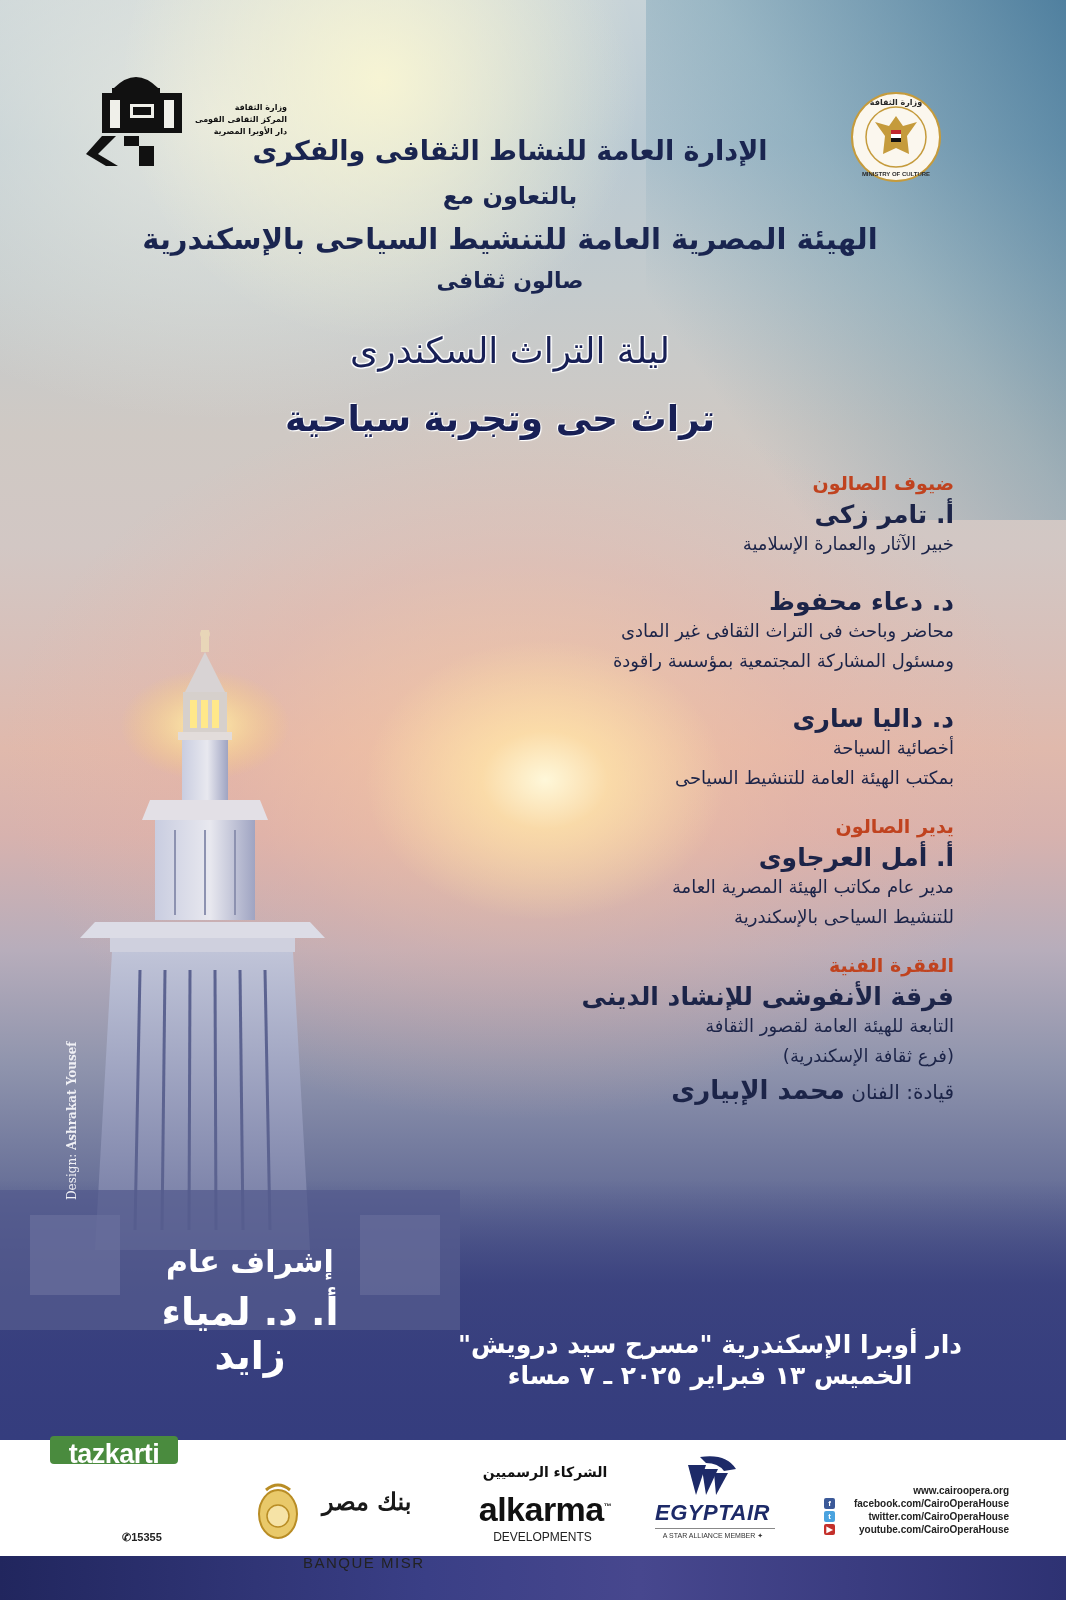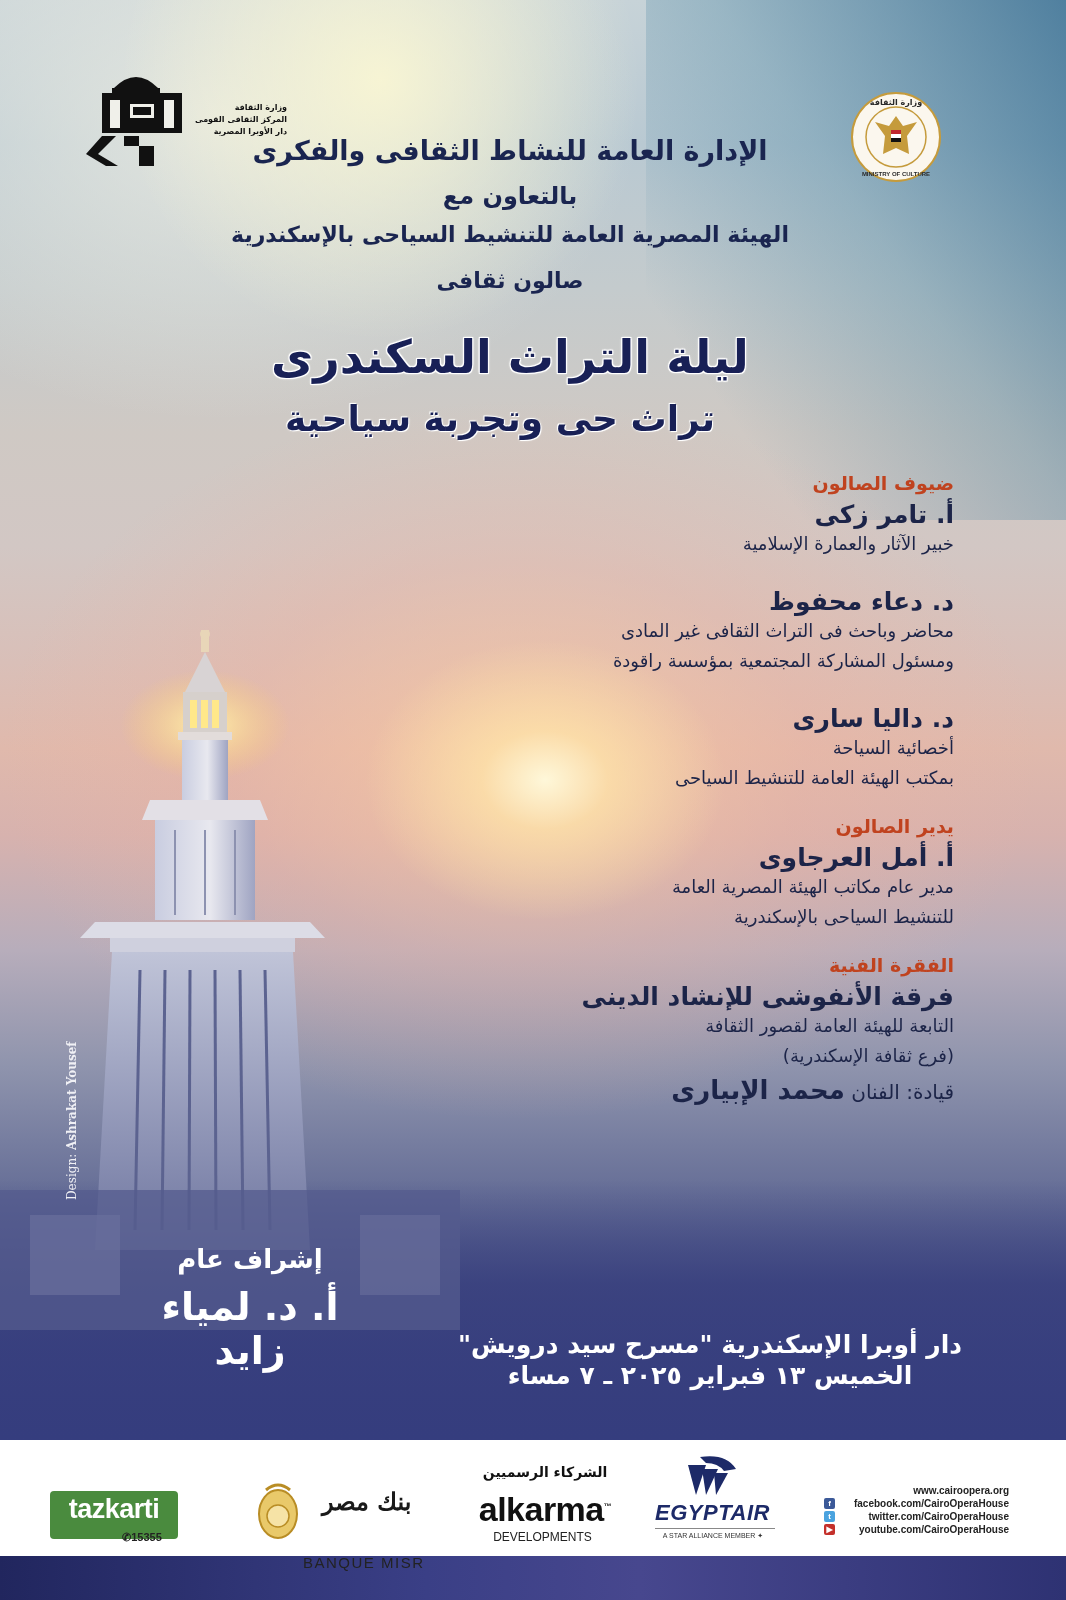--- a/index.html
+++ b/index.html
@@ -34,63 +34,63 @@
     .opera-logo { position: absolute; left: 84px; top: 66px; width: 210px; height: 105px; z-index: 3; }
     .opera-logo svg { position: absolute; left: 0; top: 0; }
     .opera-logo .opera-text {
       position: absolute; left: 108px; top: 36px; font-size: 8px; line-height: 12px; color: #111;
       direction: rtl; text-align: right; width: 95px; font-weight: bold;
     }
     .ministry-logo { position: absolute; left: 851px; top: 92px; width: 90px; height: 90px; z-index: 3; }
     .header-block { position: absolute; left: 0; width: 1020px; text-align: center; z-index: 3; color: #1a2550; font-weight: bold; direction: rtl; }
     .h-line1 { top: 135px; font-size: 27px; }
     .h-line2 { top: 182px; font-size: 24px; }
-    .h-line3 { top: 222px; font-size: 22px; }
+    .h-line3 { top: 222px; font-size: 29px; }
     .h-line4 { top: 268px; font-size: 22px; }
 
     .main-title {
       position: absolute; left: 220px; width: 580px; top: 330px; text-align: center; z-index: 3;
-      font-size: 46px; font-weight: bold; color: #182056; direction: rtl;
+      font-size: 36px; font-weight: normal; color: #182056; direction: rtl;
       text-shadow: 0 0 3px #fff, 0 0 3px #fff, 1px 1px 0 #fff, -1px -1px 0 #fff, 1px -1px 0 #fff, -1px 1px 0 #fff;
       letter-spacing: 1px;
     }
     .sub-title {
       position: absolute; left: 260px; width: 480px; top: 398px; text-align: center; z-index: 3;
       font-size: 36px; font-weight: bold; color: #182056; direction: rtl;
       text-shadow: 0 0 3px #fff, 1px 1px 0 #fff, -1px -1px 0 #fff;
     }
 
     .content { position: absolute; right: 112px; top: 472px; width: 460px; z-index: 3; direction: rtl; text-align: right; color: #1c2448; }
     .section-label { color: #c0431f; font-size: 19px; font-weight: bold; margin-top: 0; }
     .person-name { font-size: 25px; font-weight: bold; color: #1c2448; margin-top: 6px; }
     .person-desc { font-size: 18px; line-height: 30px; color: #1c2448; text-align: right; }
     .gap-m { height: 22px; }
     .lead-line { font-size: 20px; margin-top: 4px; }
     .lead-line b { font-size: 26px; }
 
     .supervision { position: absolute; left: 120px; width: 260px; top: 1244px; z-index: 3; text-align: center; direction: rtl; color: #fff; font-weight: bold; }
-    .supervision .sup-label { font-size: 26px; }
+    .supervision .sup-label { font-size: 30px; }
     .supervision .sup-name { font-size: 38px; margin-top: 11px; }
 
     .venue { position: absolute; left: 440px; width: 540px; top: 1330px; z-index: 3; text-align: center; direction: rtl; color: #fff; font-weight: bold; }
     .venue .venue-name { font-size: 25px; }
     .venue .venue-date { font-size: 25px; margin-top: 2px; }
 
     .designer {
       position: absolute; left: 65px; top: 1200px; z-index: 3; transform: rotate(-90deg); transform-origin: left top;
       font-family: "DejaVu Serif", serif; font-size: 12px; color: #f0f0f5; white-space: nowrap;
     }
     .designer b { font-weight: bold; }
 
     
     .sponsors { position: absolute; left: 0; top: 1440px; width: 1066px; height: 116px; background: #ffffff; z-index: 4; }
     .bottom-band { position: absolute; left: 0; top: 1556px; width: 1066px; height: 44px; z-index: 4;
       background: linear-gradient(90deg, #21265e 0%, #3a3f86 40%, #47478e 60%, #2e3273 100%); }
 
-    .tazkarti { position: absolute; left: 50px; top: 1491px; width: 128px; height: 48px; background: #4a8b3e; border-radius: 4px;
+    .tazkarti { position: absolute; left: 50px; top: 1436px; width: 128px; height: 28px; background: #4a8b3e; border-radius: 4px;
       color: #fff; font-family: "Liberation Sans", sans-serif; font-weight: bold; font-size: 27px; text-align: center; line-height: 36px; letter-spacing: -0.5px; }
     .tazkarti-phone { position: absolute; left: 122px; top: 1531px; font-family: "Liberation Sans", sans-serif; font-weight: bold; font-size: 11px; color: #222; }
 
     .banque { position: absolute; left: 256px; top: 1482px; width: 165px; height: 60px; }
     .banque-ar { position: absolute; left: 322px; top: 1487px; font-size: 24px; font-family: "DejaVu Serif", serif; color: #1a1a1a; direction: rtl; font-weight: bold; }
     .banque-en { position: absolute; left: 303px; top: 1522px; font-family: "Liberation Sans", sans-serif; font-size: 15px; letter-spacing: 1.5px; color: #222; margin-top: 32px; }
 
     .partners-label { position: absolute; left: 470px; width: 150px; top: 1464px; text-align: center; direction: rtl; font-size: 14px; font-weight: bold; color: #111; }
     .alkarma { position: absolute; left: 455px; width: 180px; top: 1490px; text-align: center; font-family: "Liberation Sans", sans-serif; font-weight: bold; font-size: 34px; color: #111; letter-spacing: -0.5px; }
     .alkarma sup { font-size: 8px; vertical-align: super; }

